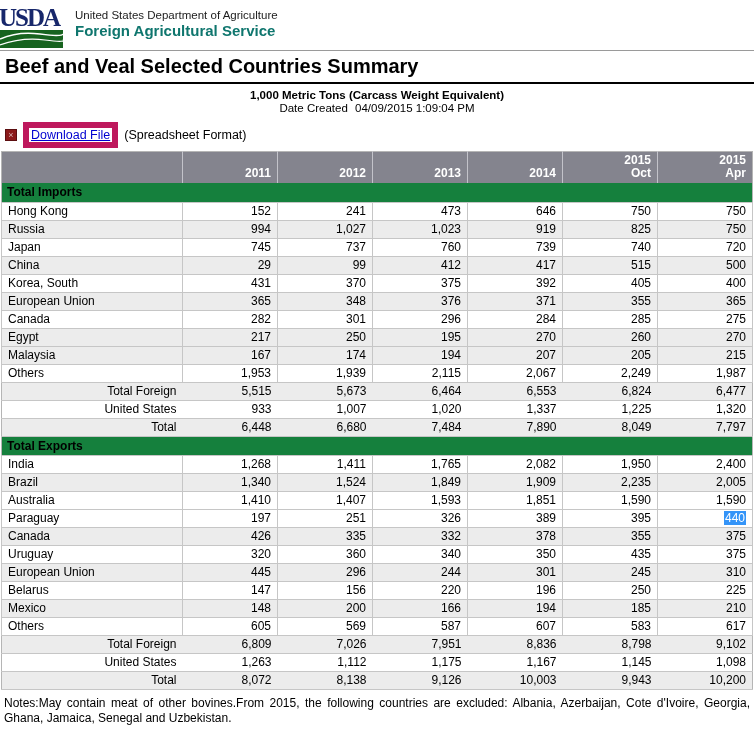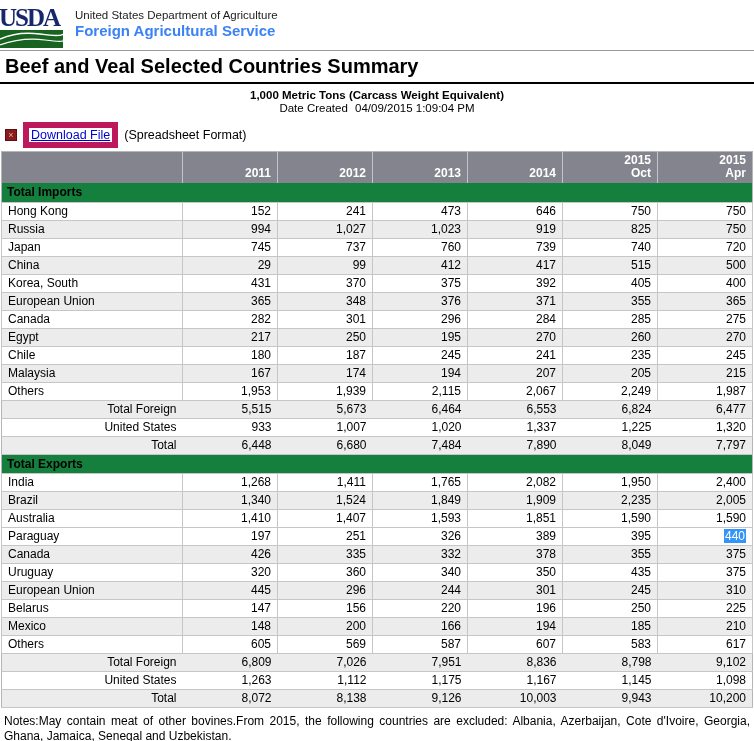--- a/index.html
+++ b/index.html
@@ -7,21 +7,21 @@
   body {
     width: 754px;
     background: #ffffff;
     color: #000;
     font-family: "Liberation Sans", sans-serif;
   }
   
   .masthead { display:flex; align-items:flex-start; gap:11px; padding:6px 8px 4px 0; height:50px; }
   .masthead-text { padding-top:3px; }
   .dept { font-size:11.5px; color:#1c1c1c; margin-bottom:1px; }
-  .agency { font-size:15px; font-weight:bold; color:#3b82f6; }
+  .agency { font-size:15px; font-weight:bold; color:#0f766e; }
   .rule-light { border:0; border-top:1px solid #9a9a9a; margin:0; }
   .page-title { font-size:20px; font-weight:bold; padding:4px 5px 4px 5px; }
   .rule-dark { border:0; border-top:2px solid #000; margin:0; }
   
   .subtitle-block { text-align:center; padding-top:5px; font-size:11.5px; line-height:13px; }
   .subtitle { font-weight:bold; }
   .dateline span { margin:0 2px; }
   
   .download-row { display:flex; align-items:center; gap:6px; padding:7px 5px 3px 5px; font-size:12.5px; }
   .dl-icon { width:12px; height:12px; background:#8b1a1a; border:1px solid #5c0e10; color:#d9b3b3;
@@ -186,29 +186,20 @@
       </tr>
       <tr class="alt">
         <td class="label">Egypt</td>
         <td class="num">217</td>
         <td class="num">250</td>
         <td class="num">195</td>
         <td class="num">270</td>
         <td class="num">260</td>
         <td class="num">270</td>
       </tr>
-      <tr class="">
-        <td class="label">Chile</td>
-        <td class="num">180</td>
-        <td class="num">187</td>
-        <td class="num">245</td>
-        <td class="num">241</td>
-        <td class="num">235</td>
-        <td class="num">245</td>
-      </tr>
       <tr class="alt">
         <td class="label">Malaysia</td>
         <td class="num">167</td>
         <td class="num">174</td>
         <td class="num">194</td>
         <td class="num">207</td>
         <td class="num">205</td>
         <td class="num">215</td>
       </tr>
       <tr class="">

